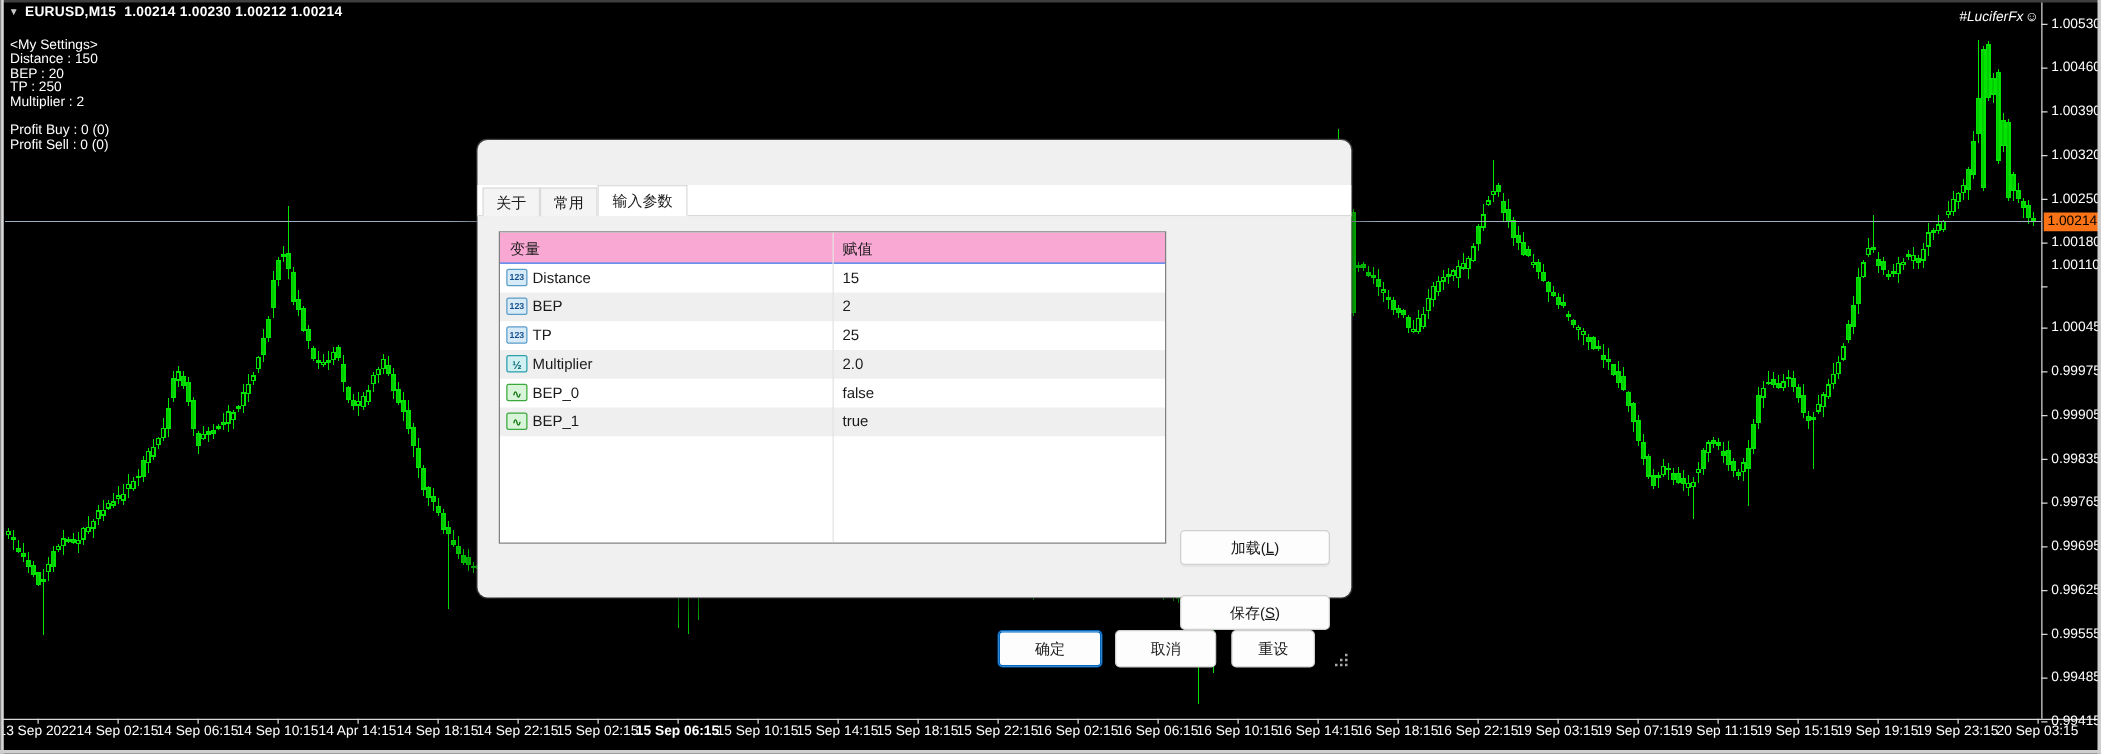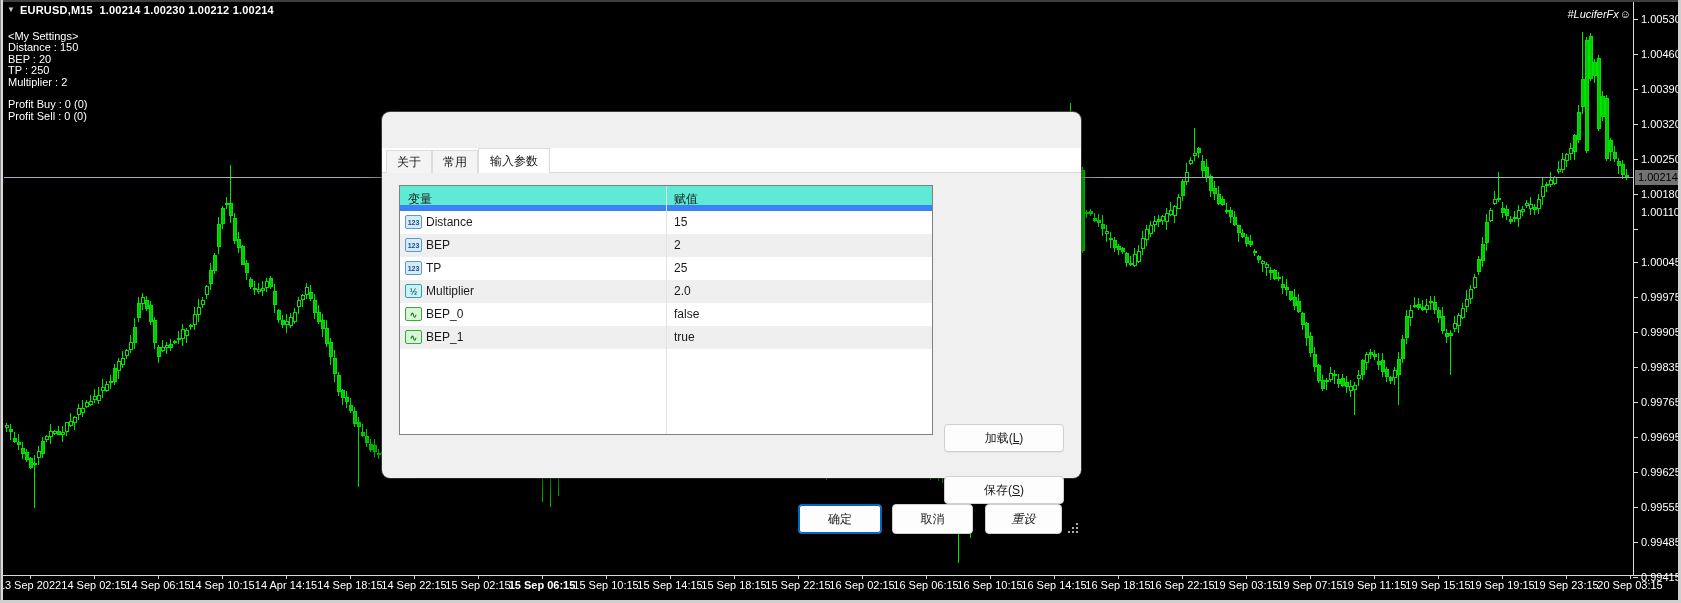--- a/index.html
+++ b/index.html
@@ -19,40 +19,40 @@
   .ea-name{top:8px;right:50px;color:#fff;font-size:11px;text-align:right;font-style:italic;}
   .smiley{font-size:11px;color:#fff;padding-left:1px;}
 
   
   .v-axis-line{left:1633px;top:0;width:1px;height:575px;background:#d8d8d8;}
   .h-axis-line{left:0;top:575px;width:1681px;height:1px;background:#d8d8d8;}
   .price-label{left:1641px;width:40px;height:13px;color:#fff;font-size:11px;}
   .price-tick{left:1633px;width:5px;height:1px;background:#d8d8d8;}
   .time-label{top:579px;width:96px;color:#fff;font-size:11px;text-align:center;}
   .time-tick{top:575px;width:1px;height:4px;background:#d8d8d8;}
-  .cur-price{left:1635px;top:170px;width:46px;height:15px;background:#737373;color:#000;
+  .cur-price{left:1635px;top:170px;width:46px;height:15px;background:#f97316;color:#000;
              font-size:11px;line-height:15px;padding-left:3px;box-sizing:border-box;}
 
   
   .dialog{left:382px;top:112px;width:699px;height:366px;background:#f0f0f0;border-radius:8px;
           box-shadow:0 14px 34px rgba(0,0,0,.65),0 0 0 1px rgba(110,110,110,.65);font-size:12px;color:#1a1a1a;}
   .dlg-titlebar{left:0;top:0;width:699px;height:36px;background:#fff;border-radius:8px 8px 0 0;}
   .dlg-title{left:18px;top:0;height:36px;line-height:36px;font-size:12px;color:#111;}
   .dlg-sysbtn{top:0;width:30px;height:36px;line-height:36px;text-align:center;font-size:14px;color:#222;cursor:pointer;}
   .dlg-help{left:610px;}
   .dlg-close{left:655px;}
   .dlg-tabs{left:0;top:36px;width:699px;height:25px;background:#fff;border-bottom:1px solid #d9d9d9;box-sizing:border-box;}
   .tab{position:absolute;top:2px;height:23px;line-height:23px;text-align:center;font-size:12px;
        background:#f4f4f4;border:1px solid #dcdcdc;border-bottom:none;box-sizing:border-box;cursor:pointer;}
   .tab.active{background:#fff;top:0;height:25px;line-height:25px;z-index:2;}
   .dlg-body{left:0;top:61px;width:699px;height:305px;}
 
   .param-table{left:17px;top:12px;width:534px;height:250px;background:#fff;border:1px solid #808080;box-sizing:border-box;overflow:hidden;}
   .pt-col-divider{left:266px;top:0;width:1px;height:248px;background:#e3e3e3;}
-  .pt-header{left:0;top:0;width:599px;height:25px;border-bottom:6px solid #3b82f6;box-sizing:border-box;background:#5eead4;}
+  .pt-header{left:0;top:0;width:599px;height:25px;border-bottom:1px solid #3b82f6;box-sizing:border-box;background:#f9a8d4;}
   .pt-h1{left:8px;top:5px;}
   .pt-h2{left:274px;top:5px;}
   .pt-row{left:0;width:532px;height:23px;}
   .pt-row.alt{background:#efefef;}
   .pt-name{left:26px;top:4px;}
   .pt-val{left:274px;top:4px;}
   .pt-icon{left:5px;top:4px;width:17px;height:14px;border-radius:2px;font-size:7px;font-weight:700;
            text-align:center;line-height:14px;box-sizing:border-box;}
   .icon-int{background:#d6eaf8;border:1px solid #5a9cc8;color:#174f8c;}
   .icon-double{background:#d0f0f2;border:1px solid #2a9fae;color:#0b6b75;font-size:9px;}
@@ -60,21 +60,21 @@
 
   .btn{position:absolute;background:#fdfdfd;border:1px solid #d0d0d0;border-radius:4px;box-sizing:border-box;
        font-size:12px;color:#1a1a1a;text-align:center;cursor:pointer;font-family:"Liberation Sans",sans-serif;
        box-shadow:0 1px 1px rgba(0,0,0,.05);}
   .btn-side{left:562px;width:120px;height:28px;line-height:26px;}
   .btn-load{top:251px;}
   .btn-save{top:291px;margin-top:12px;}
   .btn-footer{top:331px;height:30px;line-height:28px;}
   .btn-ok{left:416px;width:84px;border:1px solid #0067c0;box-shadow:inset 0 0 0 1px #0067c0;}
   .btn-cancel{left:510px;width:81px;}
-  .btn-reset{left:603px;width:77px;font-style:italic;}
+  .btn-reset{left:603px;width:67px;}
   .grip{left:684px;top:348px;width:12px;height:12px;}
   .grip i{position:absolute;width:2px;height:2px;background:#a9a9a9;}
 </style>
 </head>
 <body>
 
 <svg id="chart-svg" class="abs" width="1681" height="603" style="left:0;top:0" shape-rendering="crispEdges">
     <g>
       <line x1="6.5" x2="6.5" y1="422.60975713809023" y2="431.5099241925403" stroke="#00e400"></line>
       <rect x="5" y="425.40893057887445" width="3" height="2.0409284838940494" fill="#000000" stroke="#00e400" stroke-width="1"></rect>

